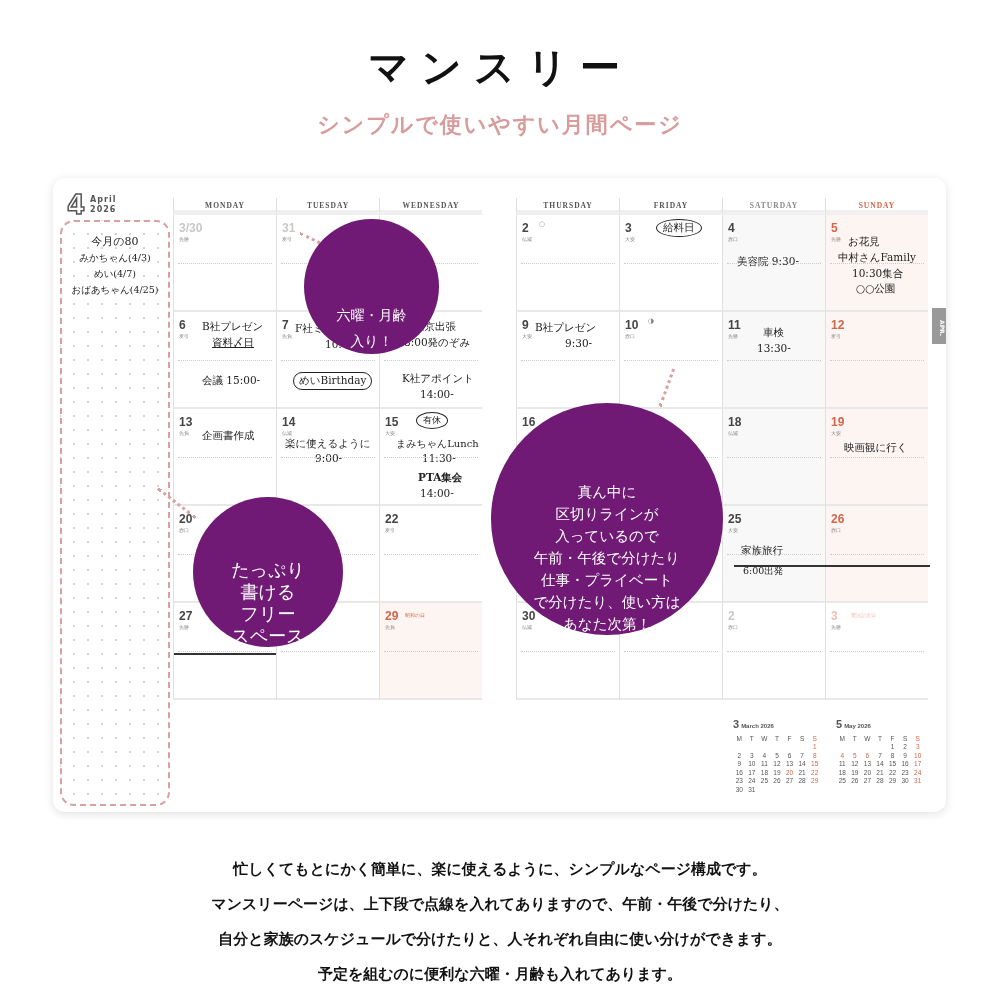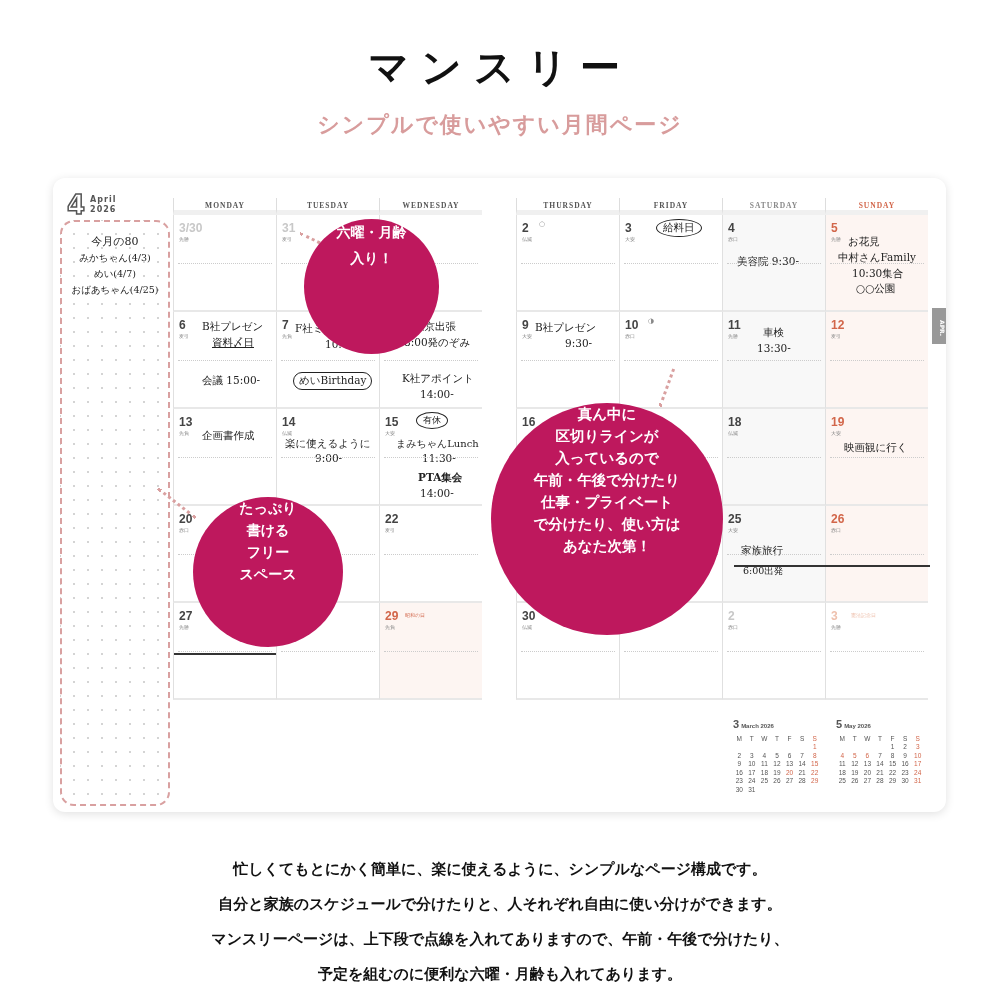--- a/index.html
+++ b/index.html
@@ -45,23 +45,23 @@
 
   .minical { position: absolute; top: 540px; width: 90px; font-size: 6.5px; color: #555; font-family: "Liberation Sans", sans-serif; }
   .minical .mh { font-weight: bold; font-size: 6px; margin-bottom: 4px; }
   .minical .mh b { font-size: 11px; margin-right: 2px; }
   .minical table { border-collapse: collapse; width: 88px; }
   .minical td { text-align: center; height: 8.5px; padding: 0; }
   .minical td.red { color: #d2664a; }
 
   .tab-apr { position: absolute; left: 879px; top: 130px; width: 14px; height: 36px; background: #999; color: #fff; font-size: 6px; font-weight: bold; writing-mode: vertical-rl; text-align: center; padding-top: 5px; }
 
-  .bubble { position: absolute; border-radius: 50%; background: #be185d; color: #fff; font-weight: bold; display: flex; align-items: flex-start; justify-content: center; text-align: center; }
+  .bubble { position: absolute; border-radius: 50%; background: #701a75; color: #fff; font-weight: normal; display: flex; align-items: flex-end; justify-content: center; text-align: center; }
   .b1 { left: 304px; top: 219px; width: 135px; height: 135px; font-size: 14px; line-height: 26px; }
-  .b2 { left: 193px; top: 497px; width: 150px; height: 150px; font-size: 14px; line-height: 22px; }
+  .b2 { left: 193px; top: 497px; width: 150px; height: 150px; font-size: 18px; line-height: 22px; }
   .b3 { left: 491px; top: 403px; width: 232px; height: 232px; font-size: 14.5px; line-height: 22px; }
 
   .dashed-leader { position: absolute; border-top: 3px dotted #d9a0a0; transform-origin: left center; }
   .arrow-line { position: absolute; height: 1.5px; background: #333; }
 
   .desc { position: absolute; top: 852px; left: 0; width: 1000px; text-align: center; font-size: 15px; font-weight: bold; line-height: 35px; color: #111; }
 </style>
 </head>
 <body>
 
@@ -448,16 +448,16 @@
 </div>
 <div class="bubble b2">
   <div><span>たっぷり</span><br><span>書ける</span><br><span>フリー</span><br><span>スペース</span></div>
 </div>
 <div class="bubble b3">
   <div><span>真ん中に</span><br><span>区切りラインが</span><br><span>入っているので</span><br><span>午前・午後で分けたり</span><br><span>仕事・プライベート</span><br><span>で分けたり、使い方は</span><br><span>あなた次第！</span></div>
 </div>
 
 <div class="desc">
   <div>忙しくてもとにかく簡単に、楽に使えるように、シンプルなページ構成です。</div>
+  <div>マンスリーページは、上下段で点線を入れてありますので、午前・午後で分けたり、</div>
   <div>自分と家族のスケジュールで分けたりと、人それぞれ自由に使い分けができます。</div>
-  <div>マンスリーページは、上下段で点線を入れてありますので、午前・午後で分けたり、</div>
   <div>予定を組むのに便利な六曜・月齢も入れてあります。</div>
 </div>
 
 </body></html>

